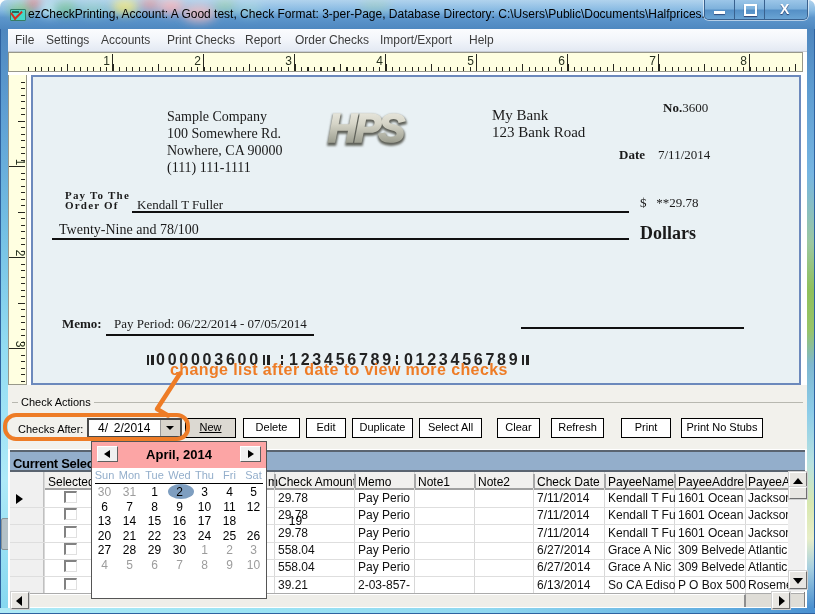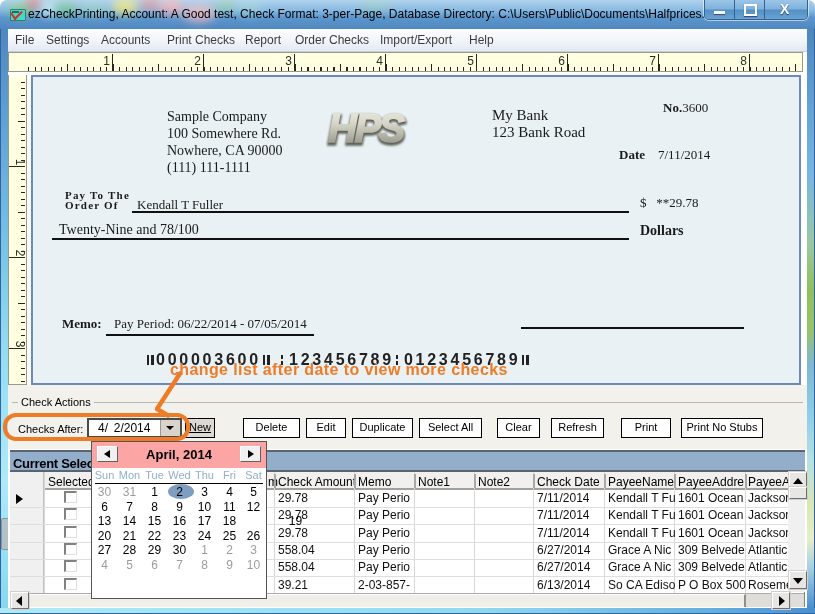--- a/index.html
+++ b/index.html
@@ -185,42 +185,42 @@
   </svg>
   <div class="t" style="left:459px;top:30px;font-size:15px;line-height:17px;">My Bank<br>123 Bank Road</div>
   <div class="t" style="left:630px;top:23px;font-size:13px;"><b>No.</b>3600</div>
   <div class="t" style="left:586px;top:70px;font-size:13px;"><b>Date</b>&nbsp;&nbsp;&nbsp;&nbsp;7/11/2014</div>
   <div class="t" style="left:32px;top:113px;font-size:11px;font-weight:bold;line-height:10px;letter-spacing:1.2px;">Pay To The<br>Order Of</div>
   <div class="t" style="left:104px;top:120px;font-size:13px;">Kendall T Fuller</div>
   <div class="line" style="left:99px;top:134px;width:497px;height:2px;"></div>
   <div class="t" style="left:607px;top:118px;font-size:13px;">$&nbsp;&nbsp;&nbsp;**29.78</div>
   <div class="t" style="left:26px;top:145px;font-size:14px;">Twenty-Nine and 78/100</div>
   <div class="line" style="left:19px;top:161px;width:577px;height:2px;"></div>
-  <div class="t" style="left:607px;top:146px;font-size:14px;font-weight:bold;">Dollars</div>
+  <div class="t" style="left:607px;top:146px;font-size:18px;font-weight:bold;">Dollars</div>
   <div class="t" style="left:29px;top:239px;font-size:13px;font-weight:bold;">Memo:</div>
   <div class="t" style="left:81px;top:239px;font-size:13px;">Pay Period: 06/22/2014 - 07/05/2014</div>
   <div class="line" style="left:73px;top:257px;width:208px;height:2px;"></div>
   <div class="line" style="left:488px;top:250px;width:223px;height:2px;"></div>
  </div>
  <div id="micr"><span class="msym"></span>000003600<span class="msym"></span> <span class="msym2"></span>123456789<span class="msym2"></span>0123456789<span class="msym"></span></div>
 
  <div id="otext">change list after date to view more checks</div>
  <svg style="position:absolute;left:125px;top:368px;z-index:6;" width="80" height="60" viewBox="0 0 80 60">
   <path d="M55,5.5 L32,41 L43,47.5" stroke="#EE7C26" stroke-width="4.5" fill="none" stroke-linecap="round" stroke-linejoin="round"></path>
  </svg>
 
  <div id="panelbg"></div>
  <div id="gbline"></div>
  <div id="gblabel">Check Actions</div>
  <div id="calabel">Checks After:</div>
  <div id="combo">
       <span class="val">4/&nbsp; 2/2014</span>
       <span class="drop"></span>
     </div>
- <div class="btn" style="left:185px;width:30px;background:#DCD9D2;text-decoration:underline;">New</div>
+ <div class="btn" style="left:185px;width:51px;background:#DCD9D2;text-decoration:underline;">New</div>
  <div class="btn" style="left:243px;width:57px;">Delete</div>
  <div class="btn" style="left:306px;width:40px;">Edit</div>
  <div class="btn" style="left:352px;width:61px;">Duplicate</div>
  <div class="btn" style="left:419px;width:63px;">Select All</div>
  <div class="btn" style="left:497px;width:43px;">Clear</div>
  <div class="btn" style="left:551px;width:53px;">Refresh</div>
  <div class="btn" style="left:621px;width:50px;">Print</div>
  <div class="btn" style="left:681px;width:82px;">Print No Stubs</div>
  <div id="oellipse"></div>
 

